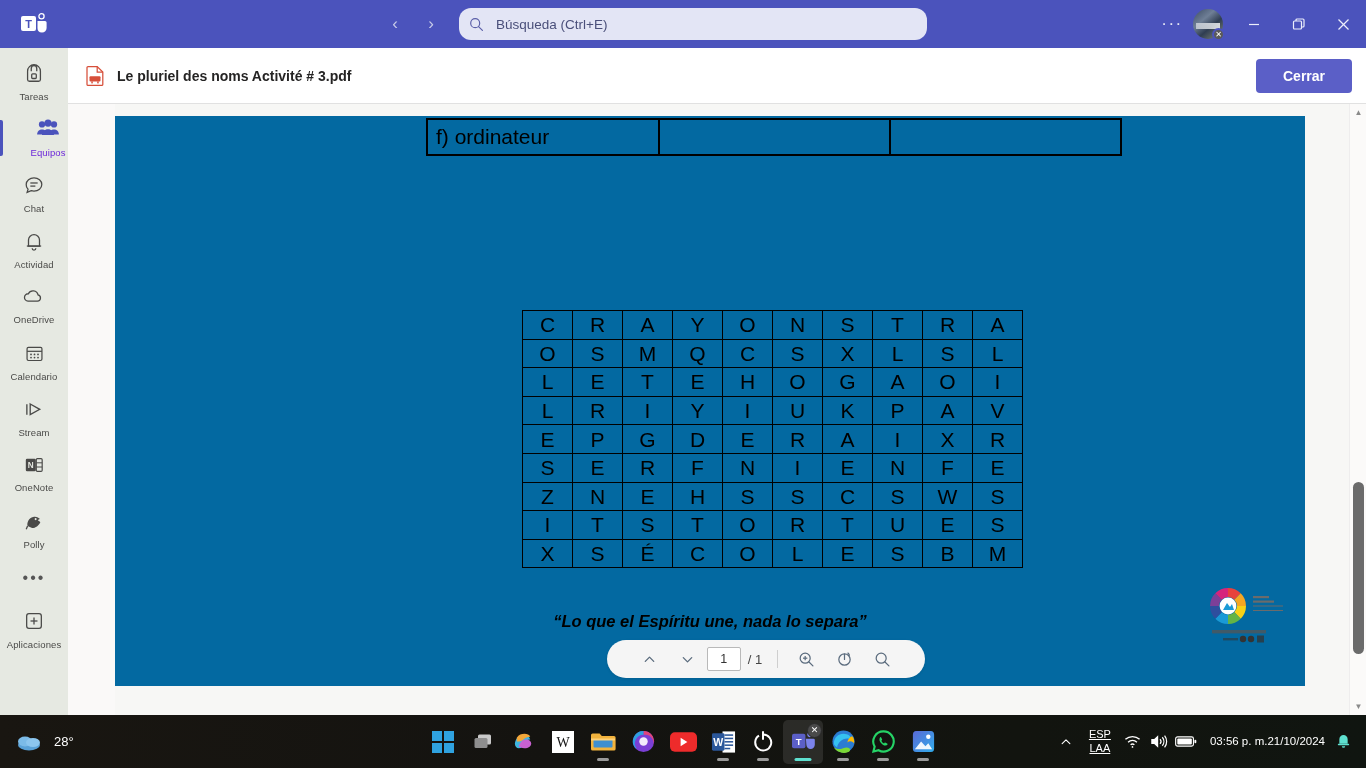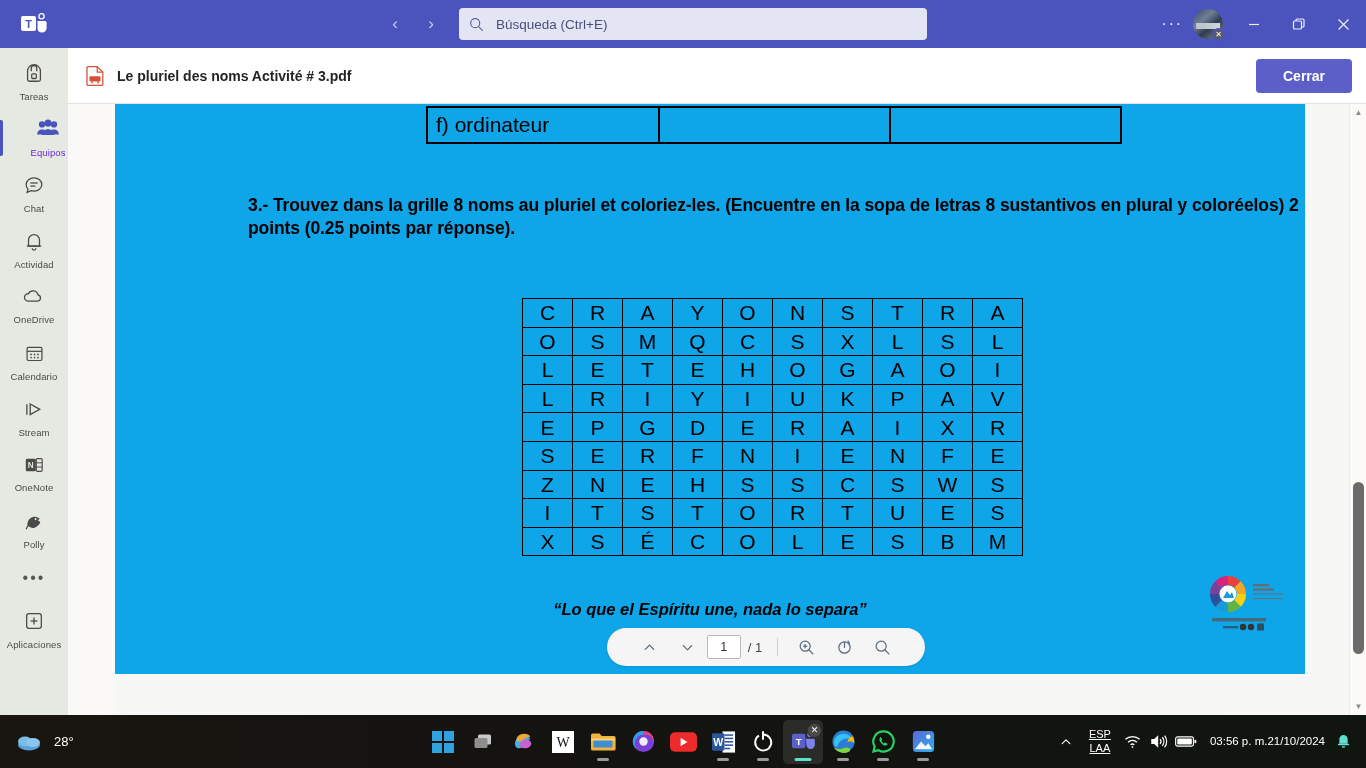--- a/index.html
+++ b/index.html
@@ -15,21 +15,21 @@
     position:absolute; left:0; top:0; width:1366px; height:48px;
     background:#4b53bc; display:flex; align-items:center;
   }
   .tb-logo{ width:68px; height:48px; display:flex; align-items:center; justify-content:center; }
   .tb-nav{ display:flex; align-items:center; gap:6px; margin-left:312px; }
   .navbtn{
     width:30px;height:30px; display:flex; align-items:center; justify-content:center;
     color:#c7cbe8; font-size:17px; cursor:pointer; border-radius:4px;
   }
   .searchbox{
-    width:468px; height:32px; background:#e3e5f5; border-radius:4px;
+    width:468px; height:32px; background:#e3e5f5; border-radius:12px;
     display:flex; align-items:center; padding:0 10px; margin-left:13px; cursor:text;
   }
   .searchbox .sico{ margin-right:12px; display:flex; }
   .searchbox .sph{ color:#4a4f7a; font-size:13.5px; }
   .tb-right{ position:absolute; right:0; top:0; height:48px; display:flex; align-items:center; }
   .ellipsis{ width:34px;height:34px;display:flex;align-items:center;justify-content:center;
              color:#e8e9f5; font-size:17px; letter-spacing:1.5px; cursor:pointer;}
   .avatarwrap{ position:relative; width:30px;height:30px; margin:0 8px 0 4px; cursor:pointer;}
   .avatar{ width:30px;height:30px;border-radius:50%;
            background:linear-gradient(140deg,#3a4a63 0%,#6f7f96 35%,#2f3d52 60%,#8a8f7a 100%);
@@ -76,22 +76,22 @@
     border:none; border-radius:4px; cursor:pointer;
   }
 
   
   .viewer{
     position:absolute; left:68px; top:104px; width:1298px; height:611px;
     background:#f7f7f5; overflow:hidden;
   }
   .vleftstrip{ position:absolute; left:0; top:0; width:47px; height:611px; background:#faf9f8; }
   .page{
-    position:absolute; left:47px; top:0; width:1190px; height:570px;
-    background:#0ea5e9;
+    position:absolute; left:47px; top:12px; width:1190px; height:570px;
+    background:#0369a1;
   }
 
   
   .doc{ position:absolute; left:0; top:0; width:1190px; height:570px; color:#000; }
   .toptable{
     position:absolute; left:311px; top:2px; width:694px;
     border-collapse:collapse; table-layout:fixed;
   }
   .toptable td{ border:2px solid #000; height:36px; }
   .toptable td.c1{ width:232px; padding-left:8px; font-size:21px; font-family:"Liberation Sans", sans-serif; }
@@ -404,21 +404,20 @@
         <table class="toptable">
           <tbody>
               <tr>
             <td class="c1">f) ordinateur</td>
             <td class="c2"></td>
             <td class="c3"></td>
           </tr>
         </tbody>
           </table>
 
-        <div class="qtext">3.- Trouvez dans la grille 8 noms au pluriel et  coloriez-les. (Encuentre en la sopa de letras 8 sustantivos en plural y coloréelos)  2 points (0.25 points par réponse).</div>
 
         <div class="gridwrap">
           <table class="wsgrid">
             <tbody id="ws-body">
                 <tr>
                   <td>C</td>
                   <td>R</td>
                   <td>A</td>
                   <td>Y</td>
                   <td>O</td>

